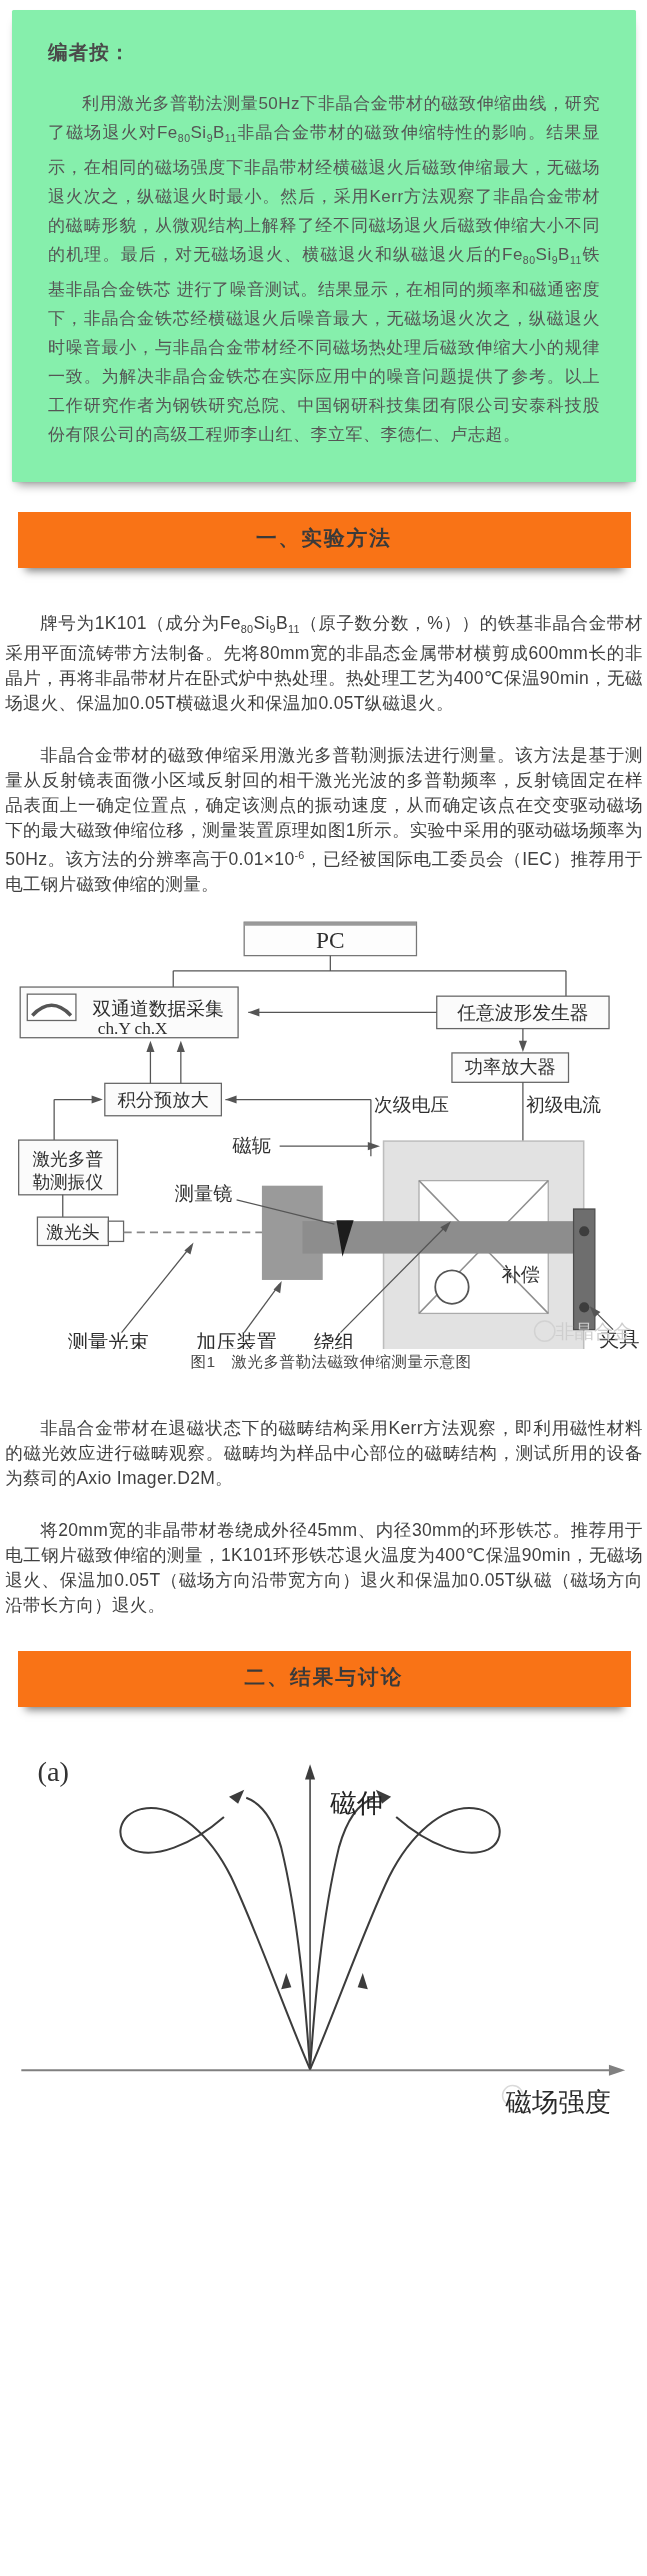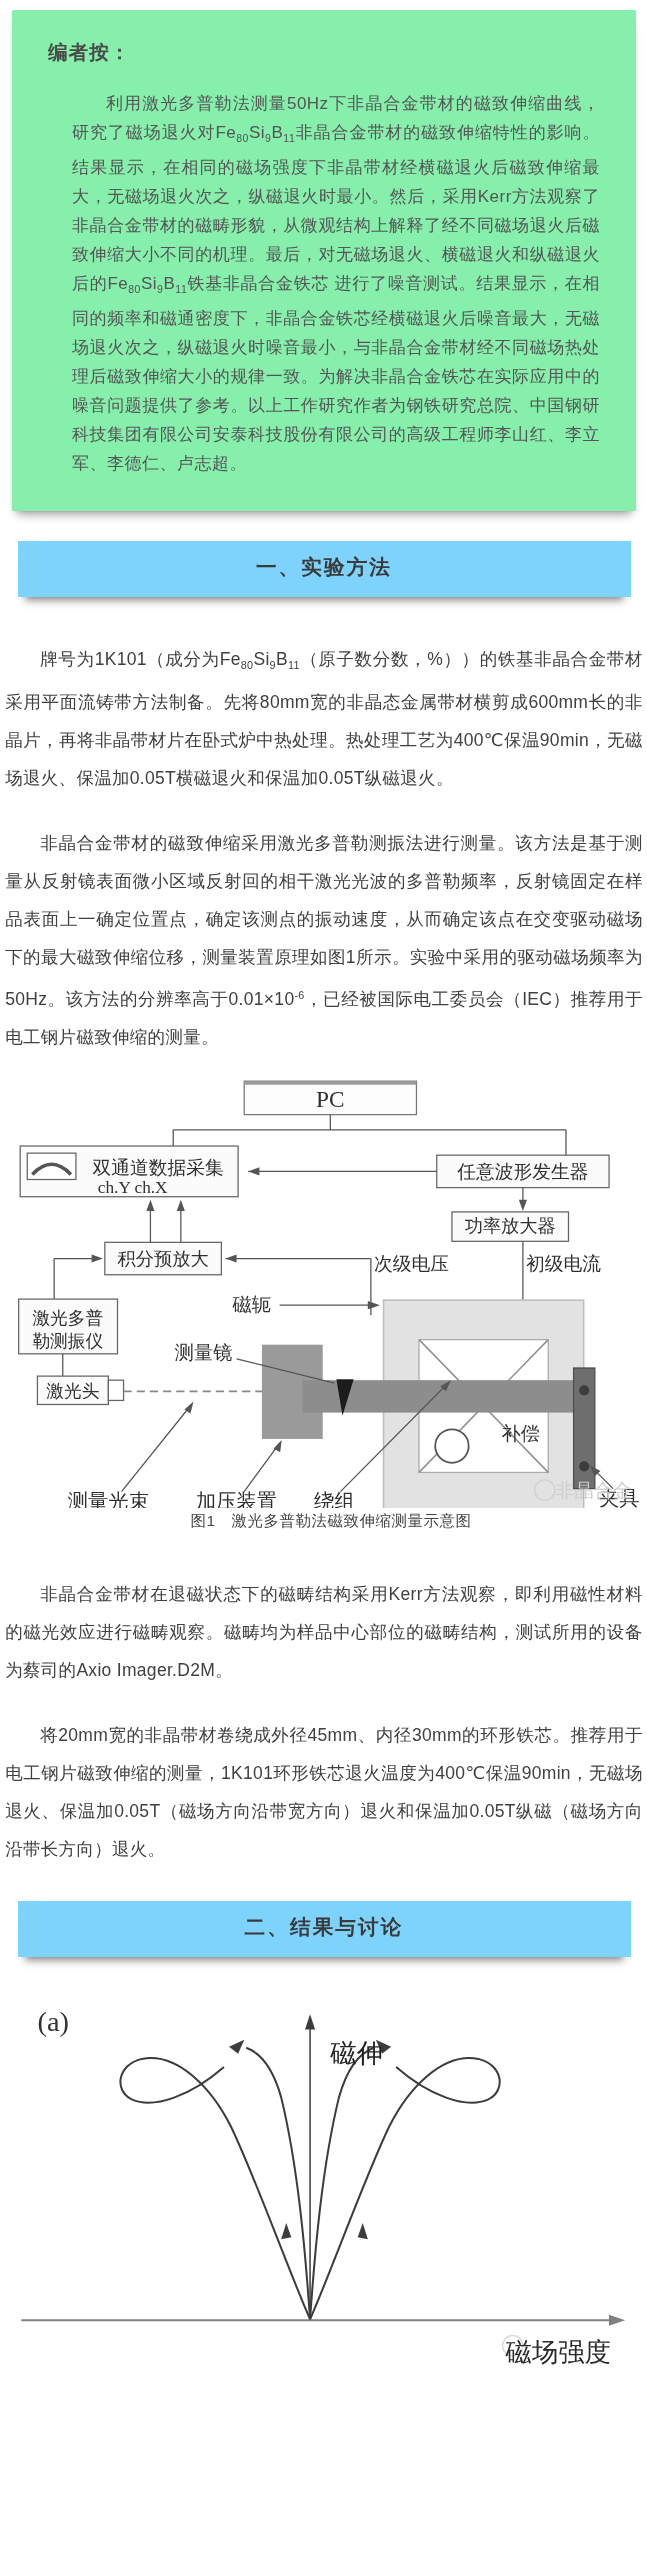--- a/index.html
+++ b/index.html
@@ -2,26 +2,26 @@
 <html style="font-size:8.2px"><head>
 <meta charset="utf-8">
 <style>
   html,body{margin:0;padding:0;}
   body{width:648px;background:#ffffff;font-family:"Liberation Sans","DejaVu Sans",sans-serif;}
   #page{width:648px;height:4085px;overflow:hidden;position:relative;background:#fff;}
   .card{width:624px;margin:10.3px auto 0;background:#86efac;border-radius:1.5px;
         box-shadow:0 8.2px 9.3px -5.2px rgba(0,0,0,.40),0 1px 2.6px rgba(0,0,0,.06);
         padding:29px 36px 33px;box-sizing:border-box;}
   .ed-label{font-size:19.6px;font-weight:bold;color:#4a4a4a;letter-spacing:1px;margin-bottom:23px;}
-  .ed-body{font-size:17px;color:#555;line-height:29px;text-align:justify;text-indent:2em;letter-spacing:0.5px;margin-left:24px;}
-  .sec-head{width:613px;margin:30px auto 0;background:#7dd3fc;text-align:center;
+  .ed-body{font-size:17px;color:#555;line-height:29px;text-align:justify;text-indent:2em;letter-spacing:0.5px;}
+  .sec-head{width:613px;margin:30px auto 0;background:#f97316;text-align:center;
             padding:12.4px 0 15.5px;box-shadow:0 9.3px 8.2px -6.7px rgba(0,0,0,.50);}
   .sec-head span{font-size:20.6px;font-weight:bold;color:#3a3a3a;letter-spacing:2.1px;}
   .content{padding:0 5.2px;}
-  .para{font-size:17.5px;color:#404040;line-height:38px;text-align:justify;text-indent:2em;
+  .para{font-size:17.5px;color:#404040;line-height:25px;text-align:justify;text-indent:2em;
         letter-spacing:0.3px;margin:27px 0 0;}
   .para:first-child{margin-top:43px;}
   sub{font-size:.62em;vertical-align:-.35em;}
   sup{font-size:.62em;vertical-align:.55em;}
   .figwrap{text-align:center;}
   .figcap{font-size:15.5px;color:#454545;text-align:center;letter-spacing:0.5px;margin:3.1px 0 0;padding-left:14px;}
   svg{display:block;margin:0 auto;}
   svg text{font-family:"Liberation Sans","DejaVu Sans",sans-serif;}
   .serif{font-family:"Liberation Serif","DejaVu Serif",serif;}
 </style>

